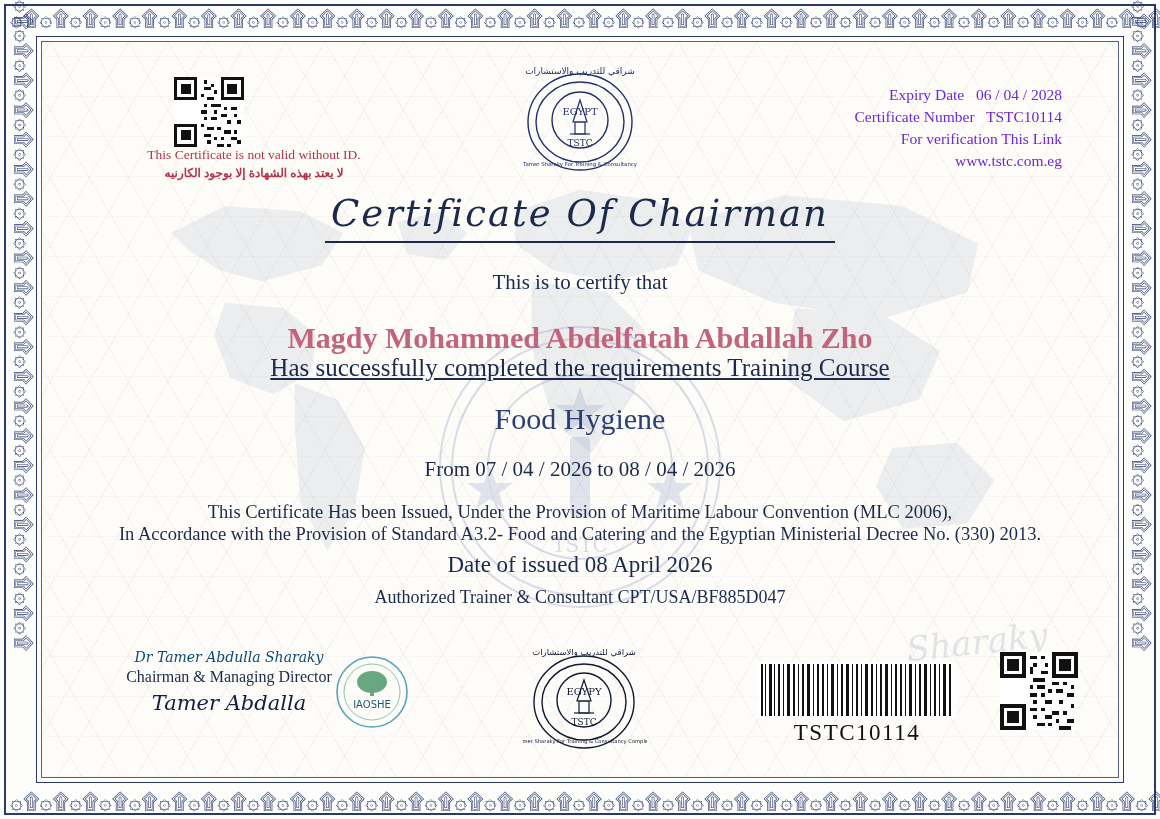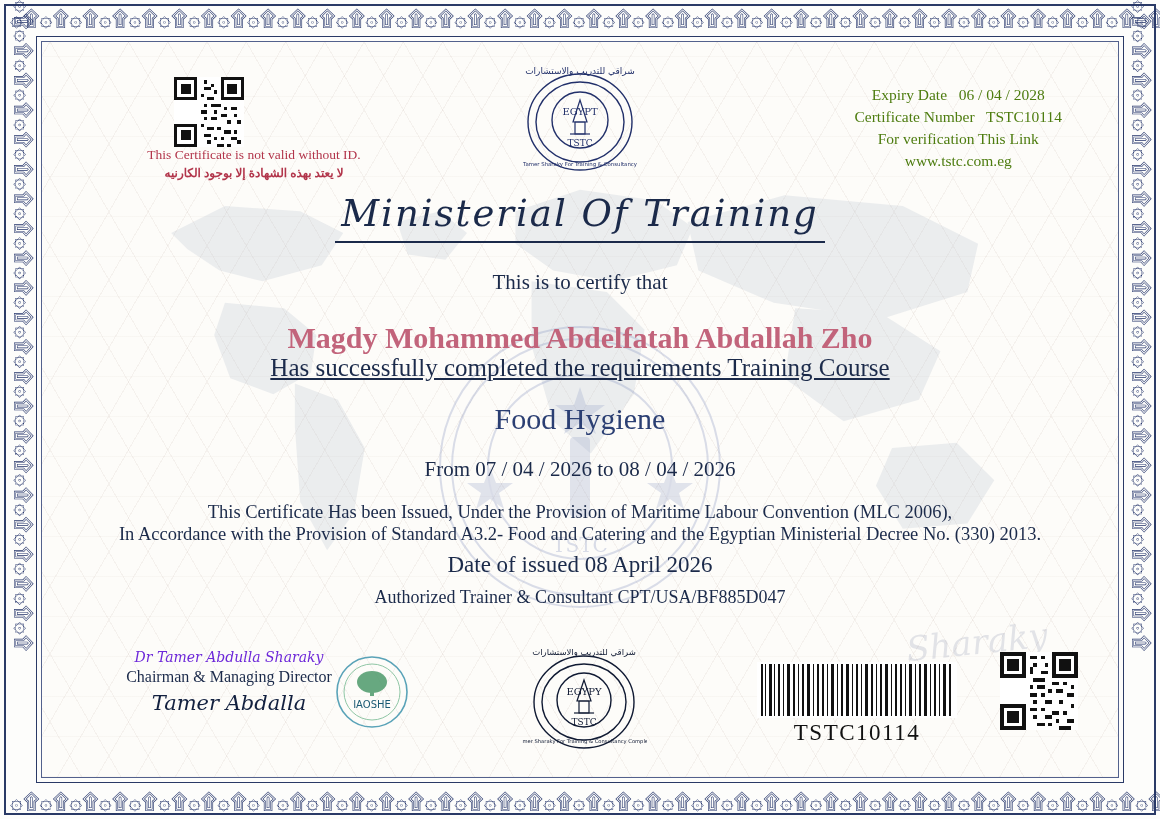--- a/index.html
+++ b/index.html
@@ -111,24 +111,24 @@
     position: absolute;
     left: 50%; top: 18px;
     transform: translateX(-50%);
     width: 130px; height: 120px;
   }
 
   
   .topright {
     position: absolute;
     right: 56px; top: 42px;
-    text-align: center;
+    text-align: right;
     font-size: 15.5px;
     line-height: 22px;
-    color: #4d7c0f;
+    color: #6d28d9;
   }
   .topright .row { white-space: nowrap; }
 
   
   .title-wrap {
     position: absolute;
     left: 0; right: 0; top: 150px;
     text-align: center;
   }
   .title {
@@ -174,21 +174,21 @@
     position: absolute;
     left: 62px; top: 605px;
     width: 250px;
     text-align: center;
     line-height: 20px;
   }
   .sig-name {
     font-family: "DejaVu Serif", serif;
     font-style: italic;
     font-size: 14px;
-    color: #6d28d9;
+    color: #0c4a6e;
   }
   .sig-role { font-size: 16px; }
   .sig-script {
     font-family: "DejaVu Serif", serif;
     font-style: italic;
     font-size: 21px;
     margin-top: 6px;
     color: #12203f;
   }
 
@@ -365,21 +365,21 @@
       <div class="row">
         <span>Certificate Number</span>
         &nbsp;
         <span>TSTC10114</span>
       </div>
       <div class="row">For verification This Link</div>
       <div class="row">www.tstc.com.eg</div>
     </div>
 
     <div class="title-wrap">
-      <span class="title">Ministerial Of Training</span>
+      <span class="title">Certificate Of Chairman</span>
     </div>
 
     <div class="line-center l-certify">This is to certify that</div>
     <div class="line-center l-name">Magdy Mohammed Abdelfatah Abdallah Zho</div>
     <div class="line-center l-completed">Has successfully completed the requirements Training Course</div>
     <div class="line-center l-course">Food Hygiene</div>
     <div class="line-center l-dates">From 07 / 04 / 2026  to  08 / 04 / 2026</div>
     <div class="line-center l-issued-1">This Certificate Has been Issued, Under the Provision of Maritime Labour Convention (MLC 2006),</div>
     <div class="line-center l-issued-2">In Accordance with the Provision of Standard A3.2- Food and Catering and the Egyptian Ministerial Decree No. (330) 2013.</div>
     <div class="line-center l-dateissued">Date of issued 08 April 2026</div>

